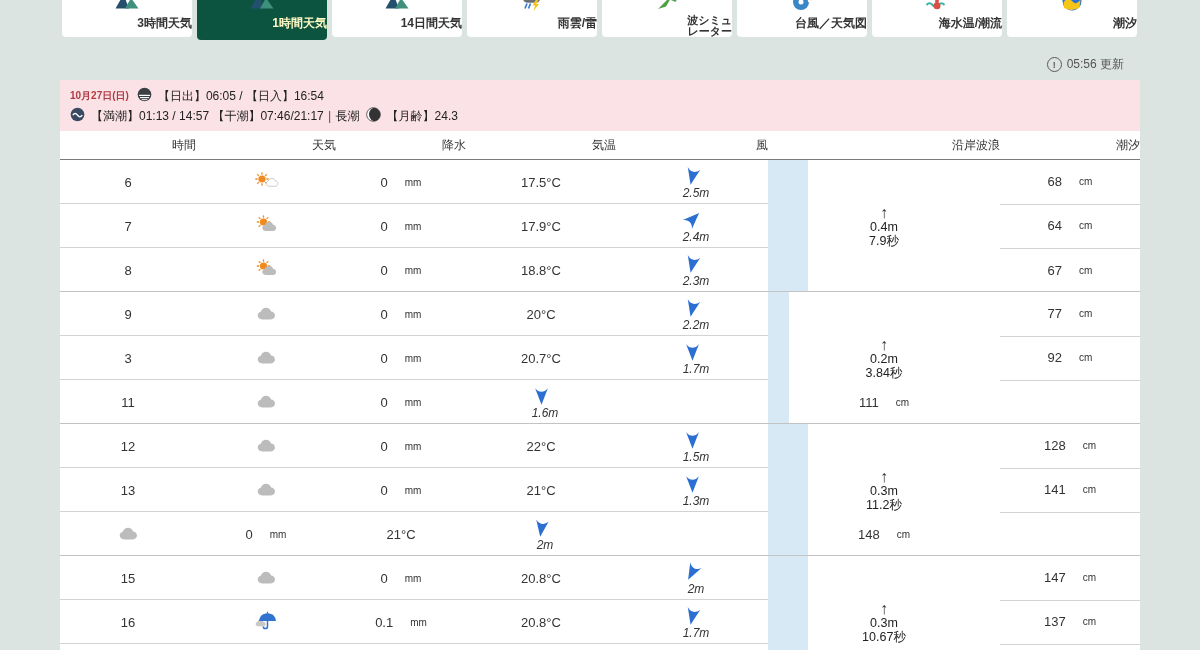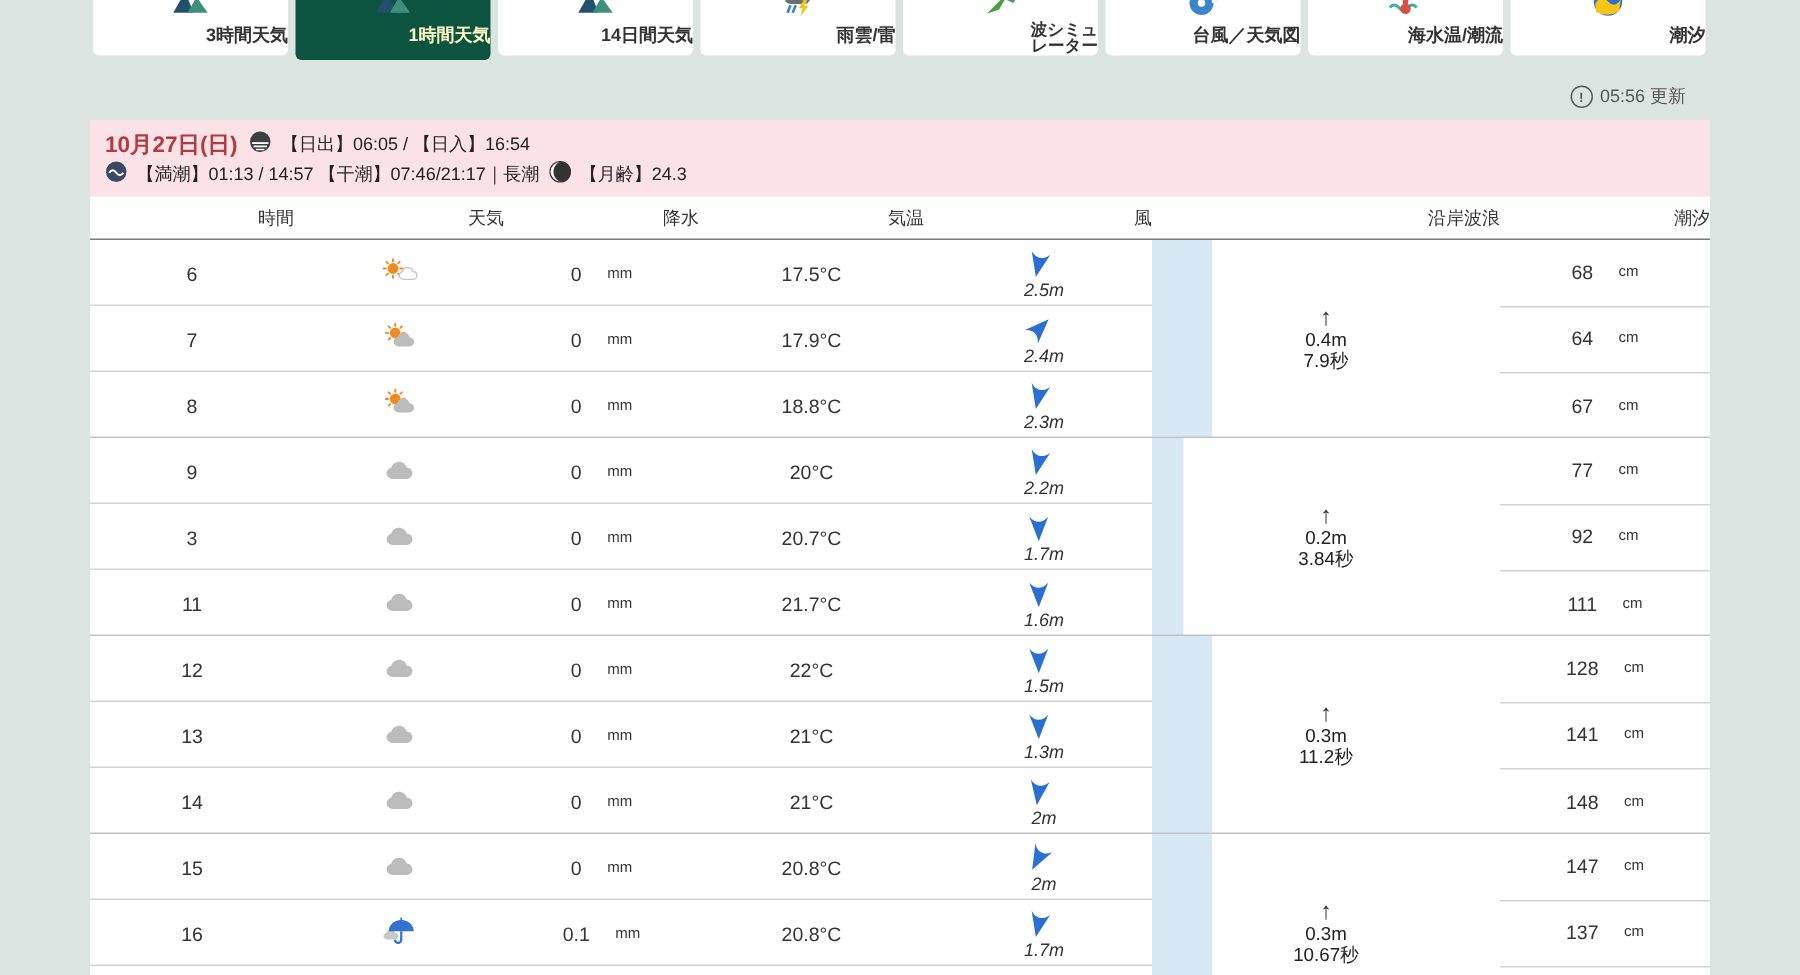--- a/index.html
+++ b/index.html
@@ -16,21 +16,21 @@
   .tlabel.two{font-size:11px;line-height:11px;margin-top:2px;}
   
   .updated{position:absolute;top:56px;right:76px;display:flex;align-items:center;gap:5px;
            font-size:12px;color:#555;}
   .alert-ic{display:inline-flex;width:13px;height:13px;border:1.4px solid #5a5a5a;border-radius:50%;
             align-items:center;justify-content:center;font-size:9px;font-weight:bold;color:#5a5a5a;}
   
   .datebar{position:absolute;left:60px;top:80px;width:1080px;height:51px;background:#fae2e7;
            box-sizing:border-box;padding:6px 0 0 10px;font-size:12px;color:#222;}
   .dline{display:flex;align-items:center;gap:6px;height:20px;}
-  .dtitle{font-size:15px;font-weight:bold;color:#b23a42;margin-right:2px;}
+  .dtitle{font-size:10px;font-weight:bold;color:#b23a42;margin-right:2px;}
   
   .thead{position:absolute;left:60px;top:131px;width:1080px;height:28px;background:#fff;
          border-bottom:1px solid #7a7a7a;display:grid;
          grid-template-columns:136px 140px 130px 150px 152px 232px 140px;
          align-items:center;text-align:right;font-size:12px;color:#333;}
   .tbody{position:absolute;left:60px;top:160px;width:1080px;height:490px;background:#fff;overflow:hidden;}
   .row{position:relative;z-index:2;height:44px;display:grid;
        grid-template-columns:136px 140px 130px 150px 152px 232px 140px;
        align-items:center;text-align:center;font-size:13px;}
   .row::after{content:"";position:absolute;left:0;bottom:0;width:708px;height:1px;background:#d2d2d2;}
@@ -390,23 +390,20 @@
         <div class="cell">
           <span><svg width="21" height="16" viewBox="0 0 18.5 15">
               <path d="M5.3,13.5 C2.9,13.5 1,11.9 1,9.9 C1,8.2 2.2,6.8 3.9,6.4 C4.4,4.2 6.4,2.6 8.8,2.6 C11.1,2.6 13,4.1 13.6,6.2 C15.6,6.3 17.2,7.9 17.2,9.9 C17.2,11.9 15.5,13.5 13.4,13.5 Z" fill="#bcbcbc"></path>
             </svg></span>
         </div>
         <div class="cell">
           <span>0</span>
           <span class="unit">mm</span>
         </div>
         <div class="cell">
-          <span>21.7°C</span>
-        </div>
-        <div class="cell">
           <div class="windbox">
             <span><svg width="17" height="21" viewBox="0 0 20 24" style="transform:rotate(0deg)">
                 <path d="M10 23 L2.5 3.5 C7 9 13 9 17.5 3.5 Z" fill="#2c6fd2"></path>
               </svg></span>
             <span class="ws">1.6m</span>
           </div>
         </div>
         <div class="cell"></div>
         <div class="cell tide">
           <span>111</span>
@@ -467,23 +464,20 @@
             <span class="ws">1.3m</span>
           </div>
         </div>
         <div class="cell"></div>
         <div class="cell tide">
           <span>141</span>
           <span class="unit">cm</span>
         </div>
       </div>
       <div class="row gend">
-        <div class="cell">
-          <span>14</span>
-        </div>
         <div class="cell">
           <span><svg width="21" height="16" viewBox="0 0 18.5 15">
               <path d="M5.3,13.5 C2.9,13.5 1,11.9 1,9.9 C1,8.2 2.2,6.8 3.9,6.4 C4.4,4.2 6.4,2.6 8.8,2.6 C11.1,2.6 13,4.1 13.6,6.2 C15.6,6.3 17.2,7.9 17.2,9.9 C17.2,11.9 15.5,13.5 13.4,13.5 Z" fill="#bcbcbc"></path>
             </svg></span>
         </div>
         <div class="cell">
           <span>0</span>
           <span class="unit">mm</span>
         </div>
         <div class="cell">

